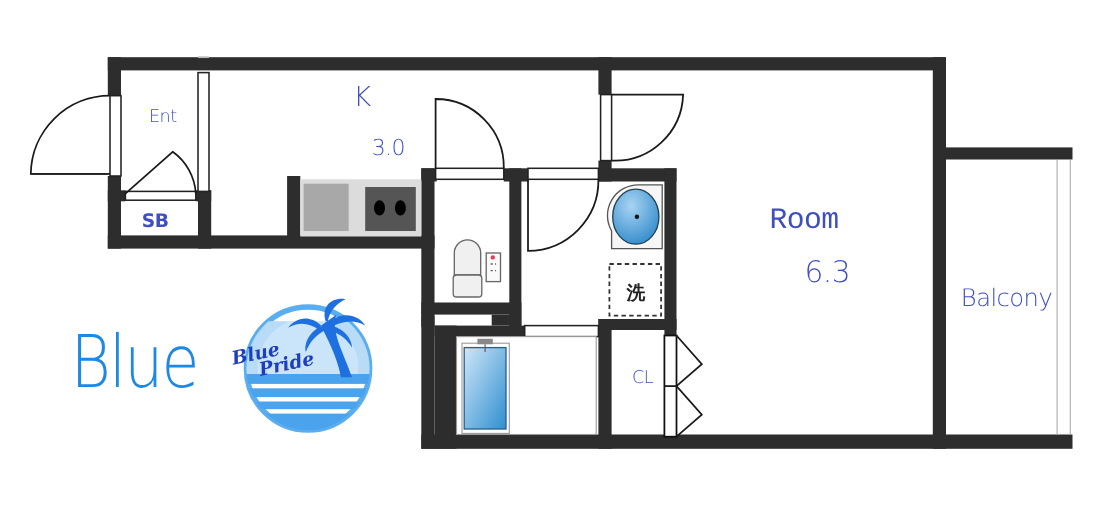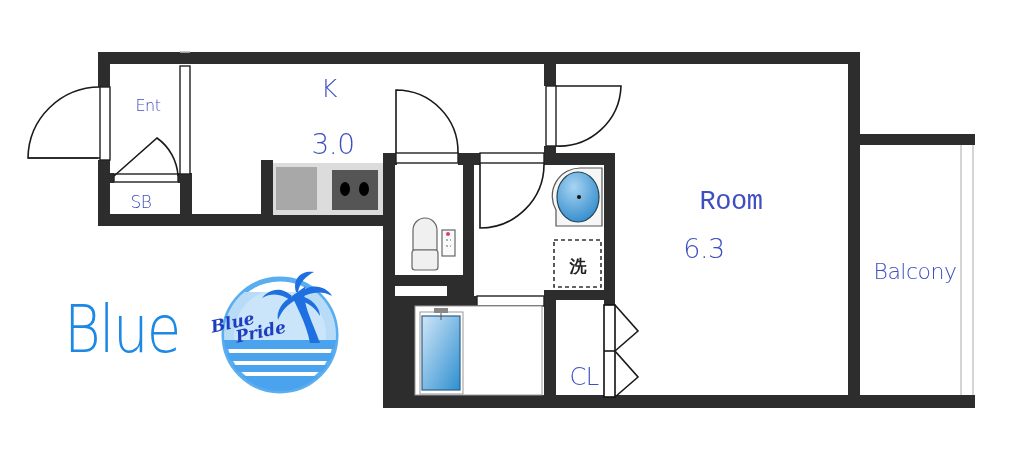--- a/index.html
+++ b/index.html
@@ -1,26 +1,26 @@
 <!DOCTYPE html>
 <html><head>
   <meta charset="utf-8">
   <style>
     html, body { margin: 0; padding: 0; background: #ffffff; }
     body { width: 1016px; height: 460px; overflow: hidden; position: relative; font-family: "DejaVu Sans", sans-serif; }
     #plan { position: absolute; left: 0; top: 0; width: 1016px; height: 460px; }
     .label { position: absolute; color: #3f4fbf; font-family: "DejaVu Sans", sans-serif; font-weight: 300; white-space: nowrap; transform: translate(-50%, -50%); line-height: 1; letter-spacing: -0.5px; }
     .lbl-ent { left: 148px; top: 106px; font-size: 16px; }
     .lbl-k { left: 329px; top: 88px; font-size: 25px; }
-    .lbl-k-area { left: 333px; top: 134px; font-size: 28px; margin-top: 11px; }
-    .lbl-sb { left: 141px; top: 202px; font-size: 17px; }
+    .lbl-k-area { left: 353px; top: 134px; font-size: 20px; }
+    .lbl-sb { left: 141px; top: 202px; font-size: 17px; font-weight: bold; }
     .lbl-room { left: 731px; top: 202px; font-size: 27px; font-family: Liberation Mono, monospace; }
-    .lbl-room-area { left: 704px; top: 248px; font-size: 27px; }
+    .lbl-room-area { left: 752px; top: 248px; font-size: 27px; }
     .lbl-balcony { left: 915px; top: 272px; font-size: 22px; }
-    .lbl-cl { left: 584px; top: 377px; font-size: 24px; }
+    .lbl-cl { left: 584px; top: 343px; font-size: 16px; }
     .lbl-wash { position: absolute; left: 578px; top: 266px; transform: translate(-50%, -50%); font-size: 17px; font-weight: bold; color: #222; }
     .brand { position: absolute; left: 64px; top: 297px; font-size: 66px; color: #1e88e5; font-family: "DejaVu Sans", sans-serif; font-weight: 200; letter-spacing: -2px; line-height: 1; transform: scaleX(0.85); transform-origin: left top; }
     .logo-text { position: absolute; left: 212px; top: 312px; font-family: "DejaVu Serif", serif; font-style: italic; font-weight: bold; color: #1d3fbf; font-size: 17px; transform: rotate(-12deg); line-height: 0.9; }
     .logo-text span { display: block; }
     .logo-text .l2 { margin-left: 22px; }
   </style>
 </head>
 <body>
 
 <svg id="plan" viewBox="0 0 1016 460" xmlns="http://www.w3.org/2000/svg">

